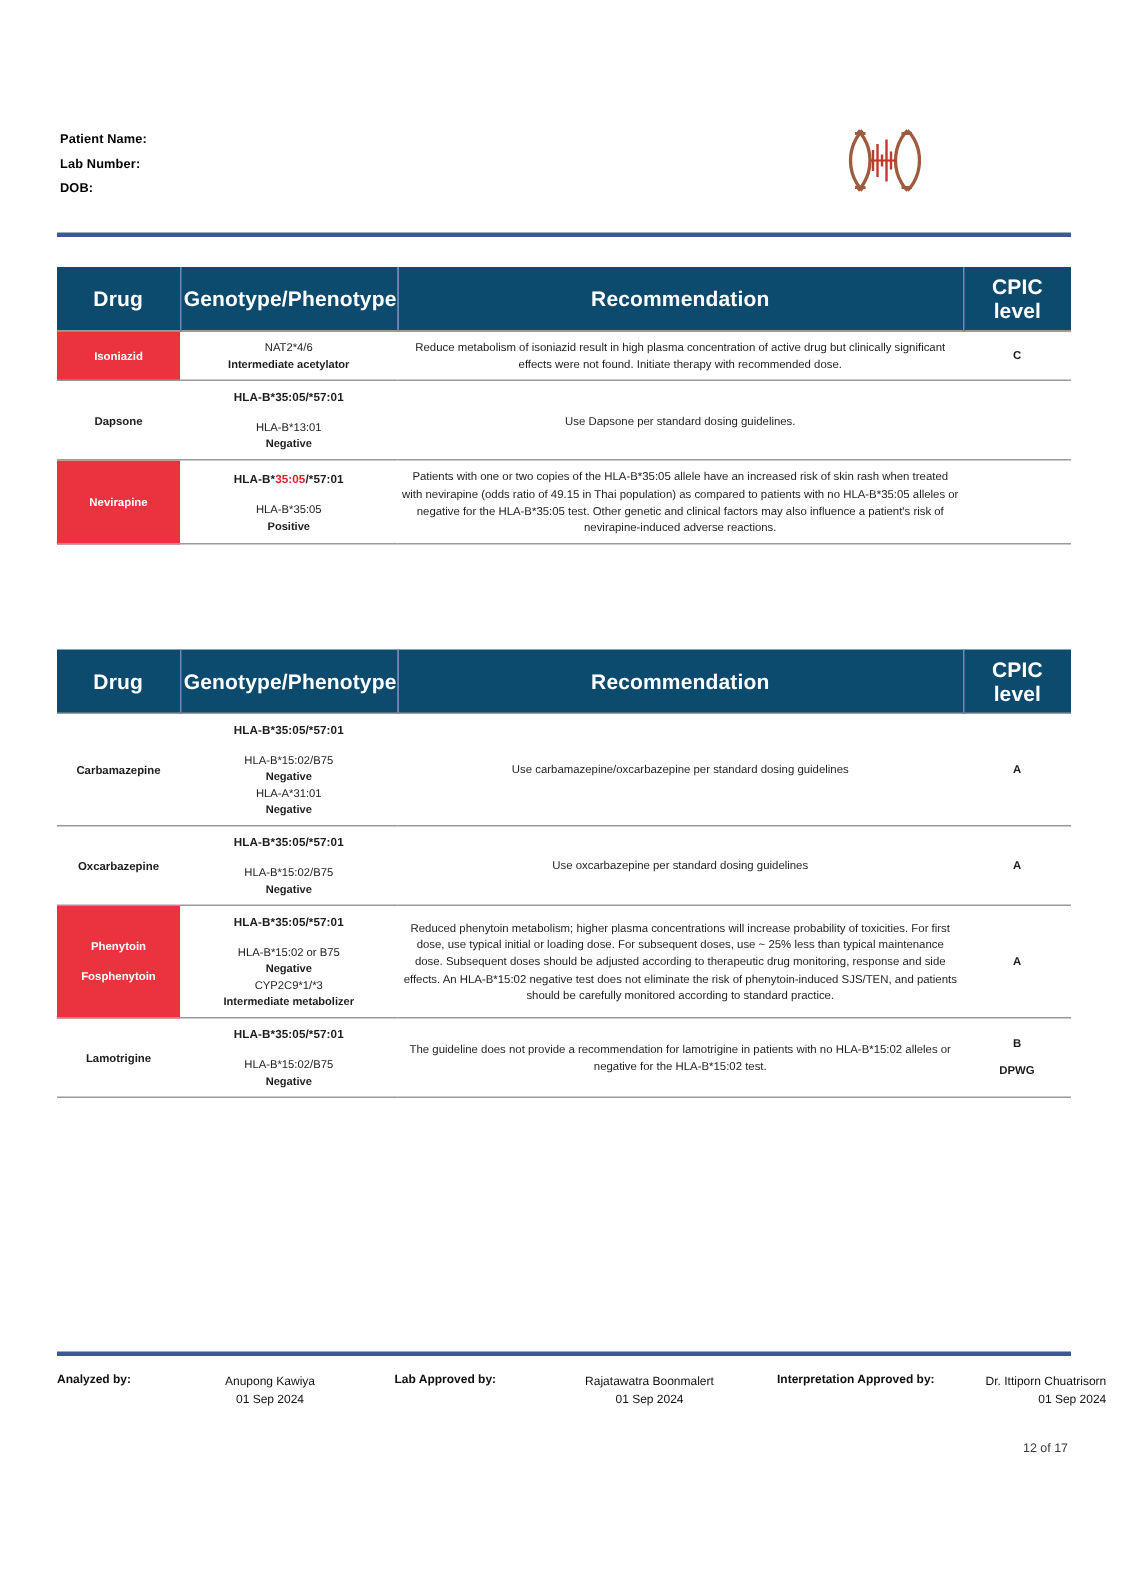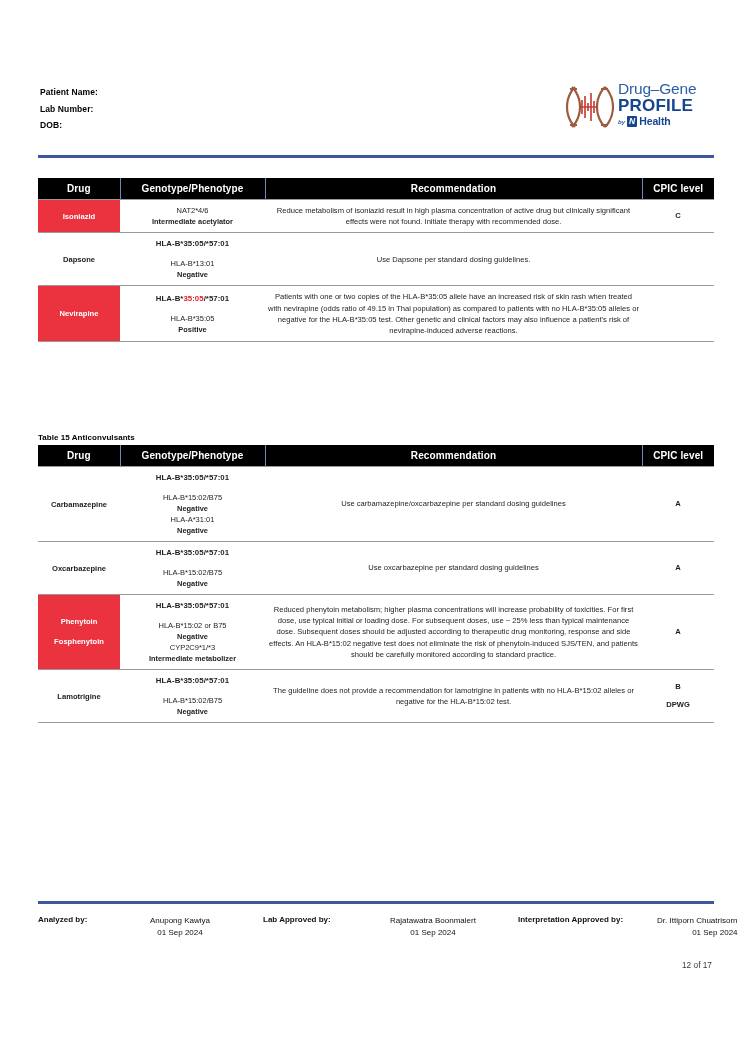--- a/index.html
+++ b/index.html
@@ -127,23 +127,23 @@
     color: #000;
     margin-bottom: 3px;
     letter-spacing: 0.05px;
   }
   table.rx {
     border-collapse: collapse;
     width: 676px;
     table-layout: fixed;
   }
   table.rx th {
-    background: #000000;
+    background: #0c4a6e;
     color: #ffffff;
-    font-size: 10px;
+    font-size: 14px;
     font-weight: bold;
     padding: 5px 2px;
     text-align: center;
     border-right: 1px solid #6f86bd;
     letter-spacing: 0.1px;
   }
   table.rx th:last-child { border-right: none; }
   table.rx td {
     border-top: 1px solid #9a9a9a;
     vertical-align: middle;
@@ -279,29 +279,20 @@
         <rect x="37" y="40" width="7" height="2" fill="#9E5B3E"></rect>
         <g stroke="#C0392B" stroke-width="1.6">
           <line x1="18" y1="16" x2="18" y2="30"></line>
           <line x1="21" y1="12" x2="21" y2="34"></line>
           <line x1="24" y1="19" x2="24" y2="27"></line>
           <line x1="27" y1="9" x2="27" y2="37"></line>
           <line x1="30" y1="17" x2="30" y2="29"></line>
         </g>
         <line x1="16" y1="23" x2="34" y2="23" stroke="#C0392B" stroke-width="1.4"></line>
       </svg>
-      <div class="logo-text">
-        <div class="logo-drug-gene">Drug–Gene</div>
-        <div class="logo-profile">PROFILE</div>
-        <div class="logo-by-row">
-          <span class="logo-by">by</span>
-          <span class="logo-nmark">N</span>
-          <span class="logo-health">Health</span>
-        </div>
-      </div>
     </div>
   </div>
 
   <div class="rule-top"></div>
 
   <div class="table-wrap" style="top:178px;">
     <table class="rx">
       <colgroup>
         <col class="col-drug">
           <col class="col-geno">
@@ -359,21 +350,20 @@
             <div class="geno-status">Positive</div>
           </td>
           <td class="rec-cell">Patients with one or two copies of the HLA-B*35:05 allele have an increased risk of skin rash when treated with nevirapine (odds ratio of 49.15 in Thai population) as compared to patients with no HLA-B*35:05 alleles or negative for the HLA-B*35:05 test. Other genetic and clinical factors may also influence a patient's risk of nevirapine-induced adverse reactions.</td>
           <td class="cpic-cell"></td>
         </tr>
       </tbody>
     </table>
   </div>
 
   <div class="table-wrap" style="top:433px;">
-    <div class="table-caption">Table 15 Anticonvulsants</div>
     <table class="rx">
       <colgroup>
         <col class="col-drug">
           <col class="col-geno">
           <col class="col-rec">
           <col class="col-cpic">
       </colgroup>
       <thead>
         <tr>
           <th>Drug</th>

